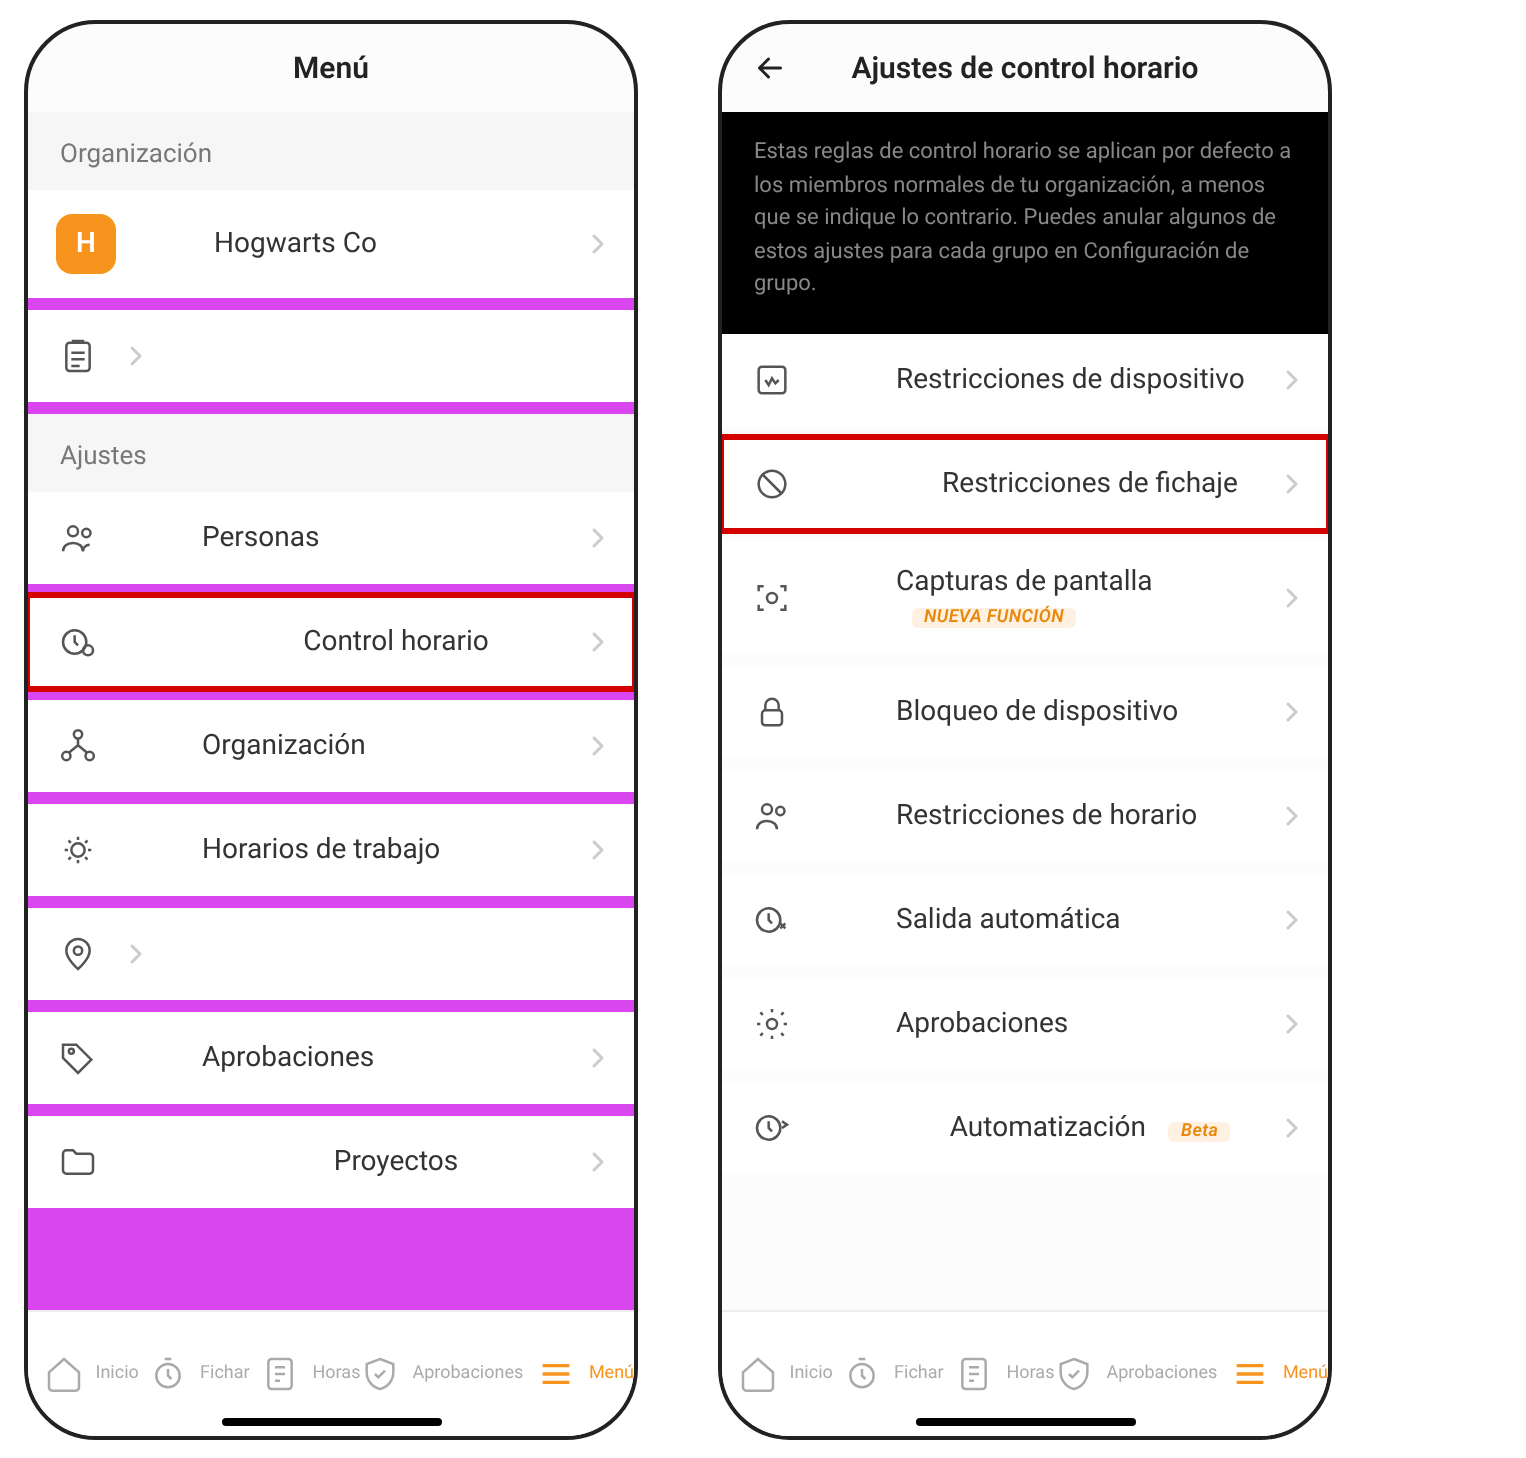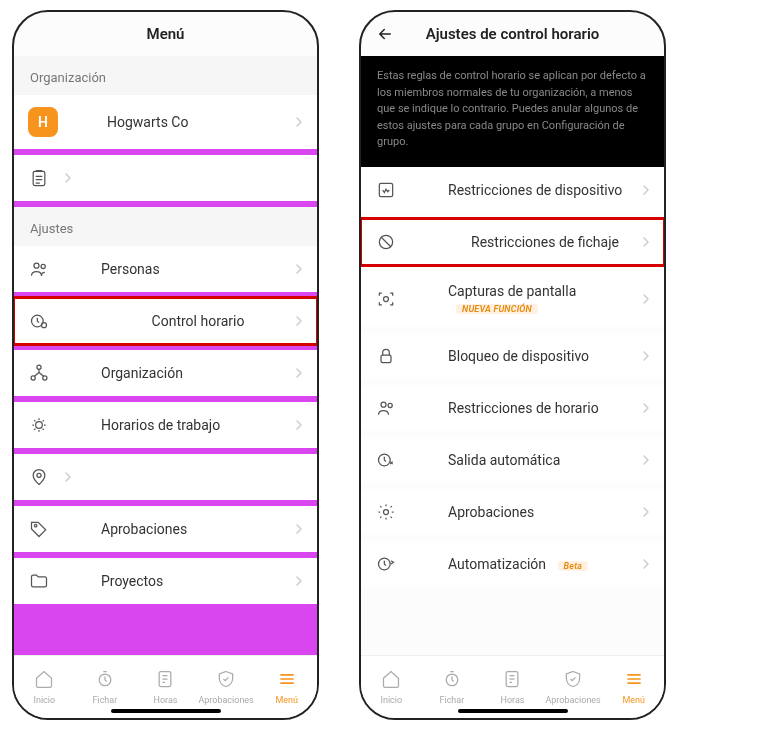--- a/index.html
+++ b/index.html
@@ -67,21 +67,21 @@
     min-height: 46px;
     box-sizing: border-box;
     border-bottom: 1px solid #f0f0f0;
     position: relative;
     cursor: pointer;
   }
   .row.spaced {
     margin-bottom: 6px;
     border-bottom: none;
   }
-  .row:last-child { border-bottom: none; }
+  .row:last-child { border-bottom: none; text-align: center; }
   .row .icon {
     width: 22px;
     height: 22px;
     margin-right: 14px;
     display: flex;
     align-items: center;
     justify-content: center;
     flex-shrink: 0;
   }
   .row .label {
@@ -136,23 +136,23 @@
   .bottom-nav {
     height: 62px;
     display: flex;
     border-top: 1px solid #eee;
     background: #fff;
     flex-shrink: 0;
   }
   .nav-item {
     flex: 1;
     display: flex;
-    flex-direction: column;
+    flex-direction: row;
     align-items: center;
-    justify-content: center;
+    justify-content: flex-end;
     gap: 6px;
     font-size: 9px;
     color: #aaa;
     cursor: pointer;
   }
   .nav-item.active { color: #f7941e; }
   .nav-item svg { width: 20px; height: 20px; }
   .home-indicator {
     position: absolute;
     bottom: 5px;

